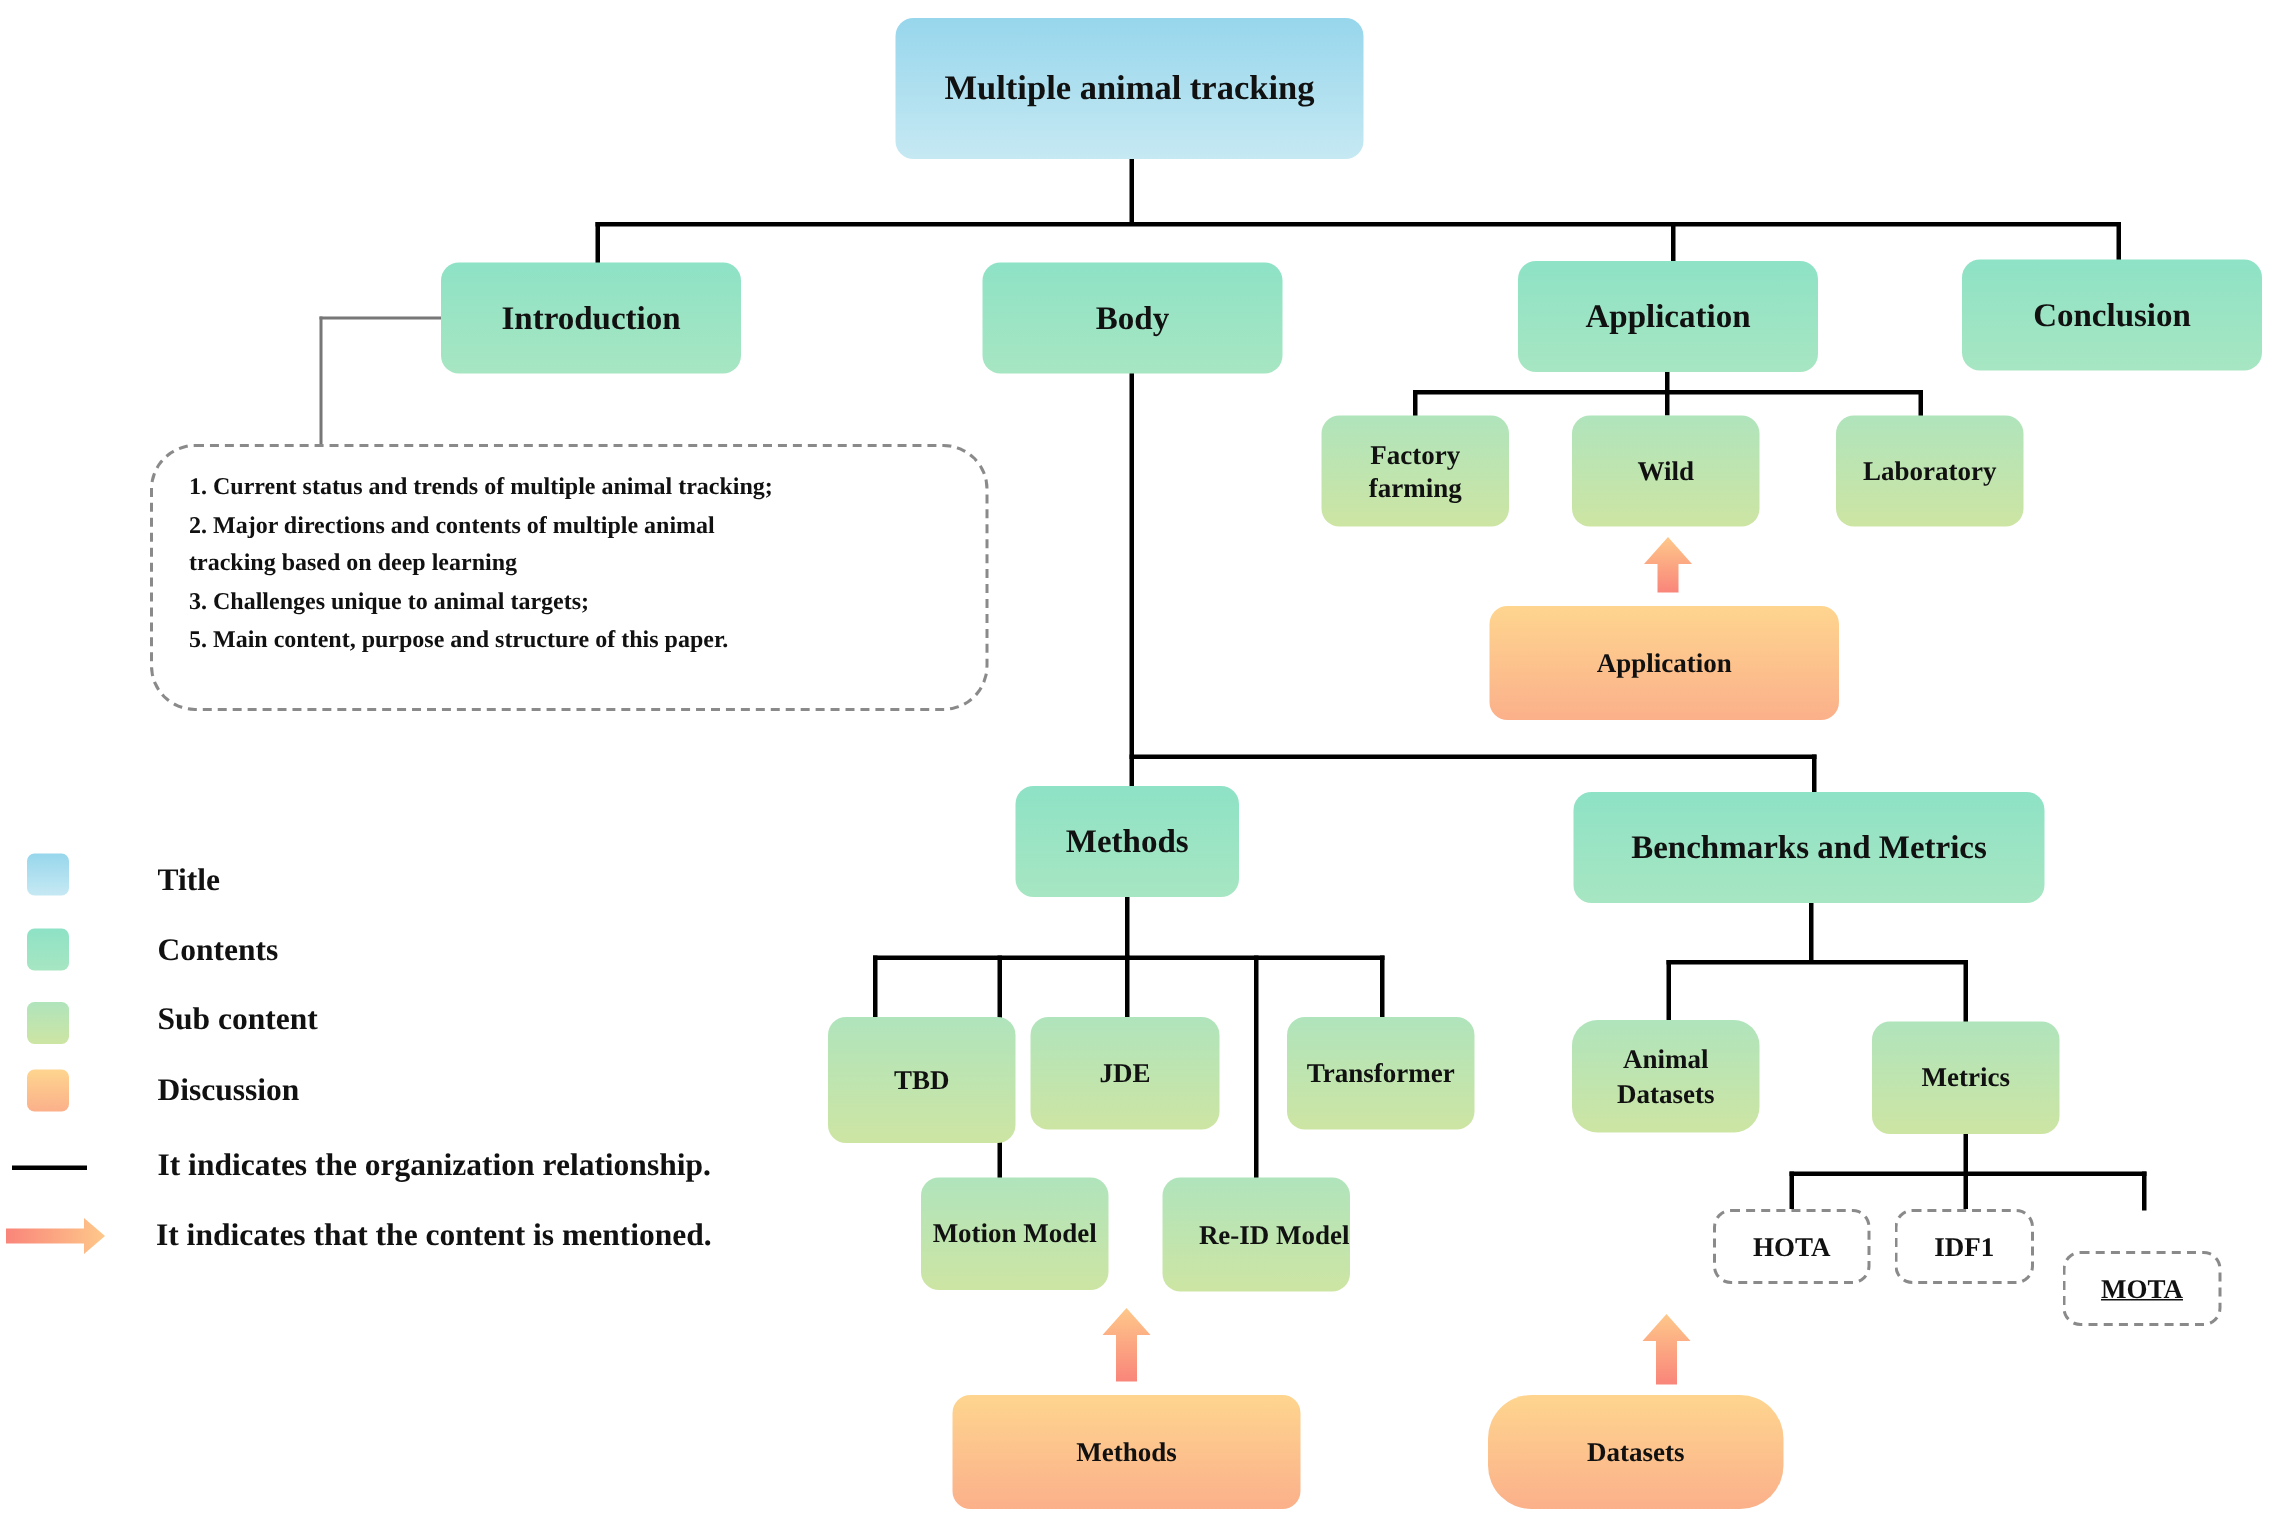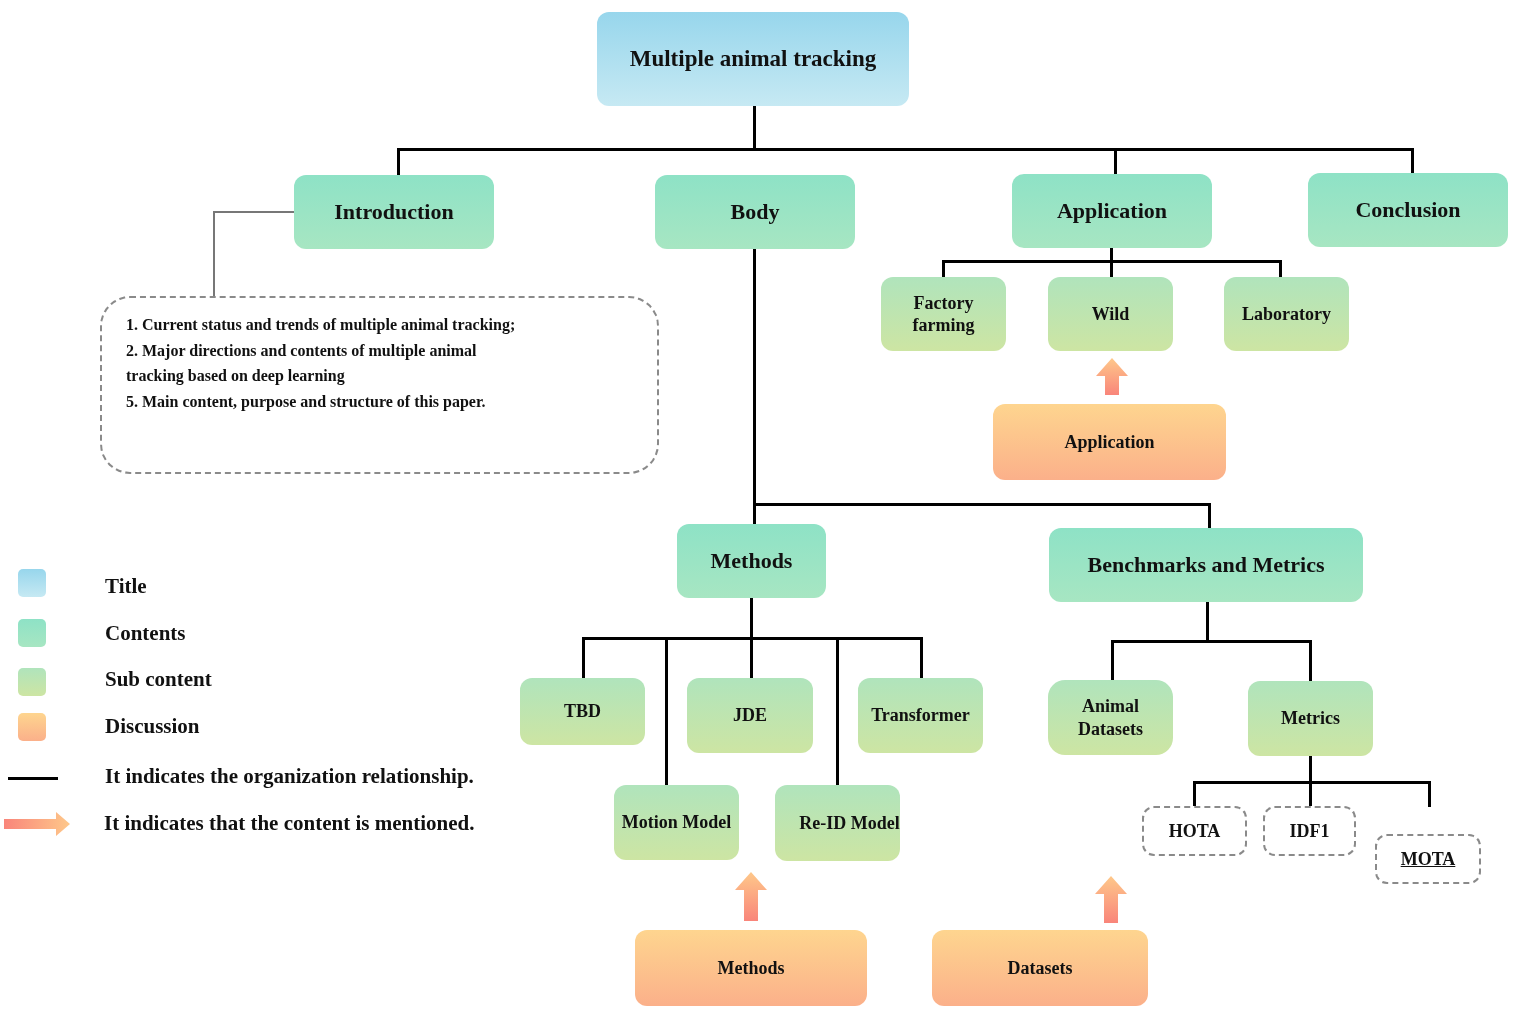--- a/index.html
+++ b/index.html
@@ -66,20 +66,21 @@
 
 <div class="node content" style="left:294px;top:175px;width:200px;height:74px;">Introduction</div>
 <div class="node content" style="left:655px;top:175px;width:200px;height:74px;">Body</div>
 <div class="node content" style="left:1012px;top:174px;width:200px;height:74px;">Application</div>
 <div class="node content" style="left:1308px;top:173px;width:200px;height:74px;">Conclusion</div>
 
 <div class="intro-box">
   <div>1. Current status and trends of multiple animal tracking;</div>
   <div>2. Major directions and contents of multiple animal</div>
   <div>tracking based on deep learning</div>
+  <div>3. Challenges unique to animal targets;</div>
   <div>5. Main content, purpose and structure of this paper.</div>
 </div>
 
 <div class="node sub" style="left:881px;top:277px;width:125px;height:74px;padding:0 20px;">Factory farming</div>
 <div class="node sub" style="left:1048px;top:277px;width:125px;height:74px;">Wild</div>
 <div class="node sub" style="left:1224px;top:277px;width:125px;height:74px;">Laboratory</div>
 
 <svg class="arrow-up" style="left:1094px;top:358px;" viewBox="0 0 36 38">
   <defs>
       <linearGradient id="ag1" x1="0" y1="0" x2="0" y2="1">
@@ -87,21 +88,21 @@
         <stop offset="1" stop-color="#f9857a"></stop>
       </linearGradient>
     </defs>
   <polygon points="18,0 34,18 25,18 25,37 11,37 11,18 2,18" fill="url(#ag1)"></polygon>
 </svg>
 <div class="node disc" style="left:993px;top:404px;width:233px;height:76px;">Application</div>
 
 <div class="node content" style="left:677px;top:524px;width:149px;height:74px;">Methods</div>
 <div class="node content" style="left:1049px;top:528px;width:314px;height:74px;">Benchmarks and Metrics</div>
 
-<div class="node sub" style="left:520px;top:678px;width:125px;height:67px;">TBD</div>
+<div class="node sub" style="left:552px;top:678px;width:125px;height:84px;">TBD</div>
 <div class="node sub" style="left:687px;top:678px;width:126px;height:75px;">JDE</div>
 <div class="node sub" style="left:858px;top:678px;width:125px;height:75px;">Transformer</div>
 <div class="node sub" style="left:603px;top:785px;width:125px;height:75px;white-space:nowrap;margin-left:11px;">Motion Model</div>
 <div class="node sub" style="left:775px;top:785px;width:125px;height:76px;white-space:nowrap;padding-left:24px;">Re-ID Model</div>
 
 <svg class="arrow-up" style="left:733px;top:872px;height:50px;" viewBox="0 0 36 50">
   <defs>
       <linearGradient id="ag2" x1="0" y1="0" x2="0" y2="1">
         <stop offset="0" stop-color="#fec88a"></stop>
         <stop offset="1" stop-color="#f9857a"></stop>
@@ -120,21 +121,21 @@
 
 <svg class="arrow-up" style="left:1093px;top:876px;height:48px;" viewBox="0 0 36 48">
   <defs>
       <linearGradient id="ag3" x1="0" y1="0" x2="0" y2="1">
         <stop offset="0" stop-color="#fec88a"></stop>
         <stop offset="1" stop-color="#f9857a"></stop>
       </linearGradient>
     </defs>
   <polygon points="18,0 34,18 25,18 25,47 11,47 11,18 2,18" fill="url(#ag3)"></polygon>
 </svg>
-<div class="node disc" style="left:932px;top:930px;width:216px;height:76px;">Datasets</div>
+<div class="node disc" style="left:992px;top:930px;width:197px;height:76px;border-radius:29px;">Datasets</div>
 
 <div class="legend-sw" style="top:569px;background:linear-gradient(#97d6ec,#c6e9f3);"></div>
 <div class="legend-lbl" style="top:574px;">Title</div>
 <div class="legend-sw" style="top:619px;background:linear-gradient(#8ee2c6,#a7e6c2);"></div>
 <div class="legend-lbl" style="top:621px;">Contents</div>
 <div class="legend-sw" style="top:668px;background:linear-gradient(#b0e4bc,#cde5a3);"></div>
 <div class="legend-lbl" style="top:667px;">Sub content</div>
 <div class="legend-sw" style="top:713px;background:linear-gradient(#fed58f,#fbb08a);"></div>
 <div class="legend-lbl" style="top:714px;">Discussion</div>
 <div class="ln" style="left:8px;top:777px;width:50px;height:3px;"></div>

